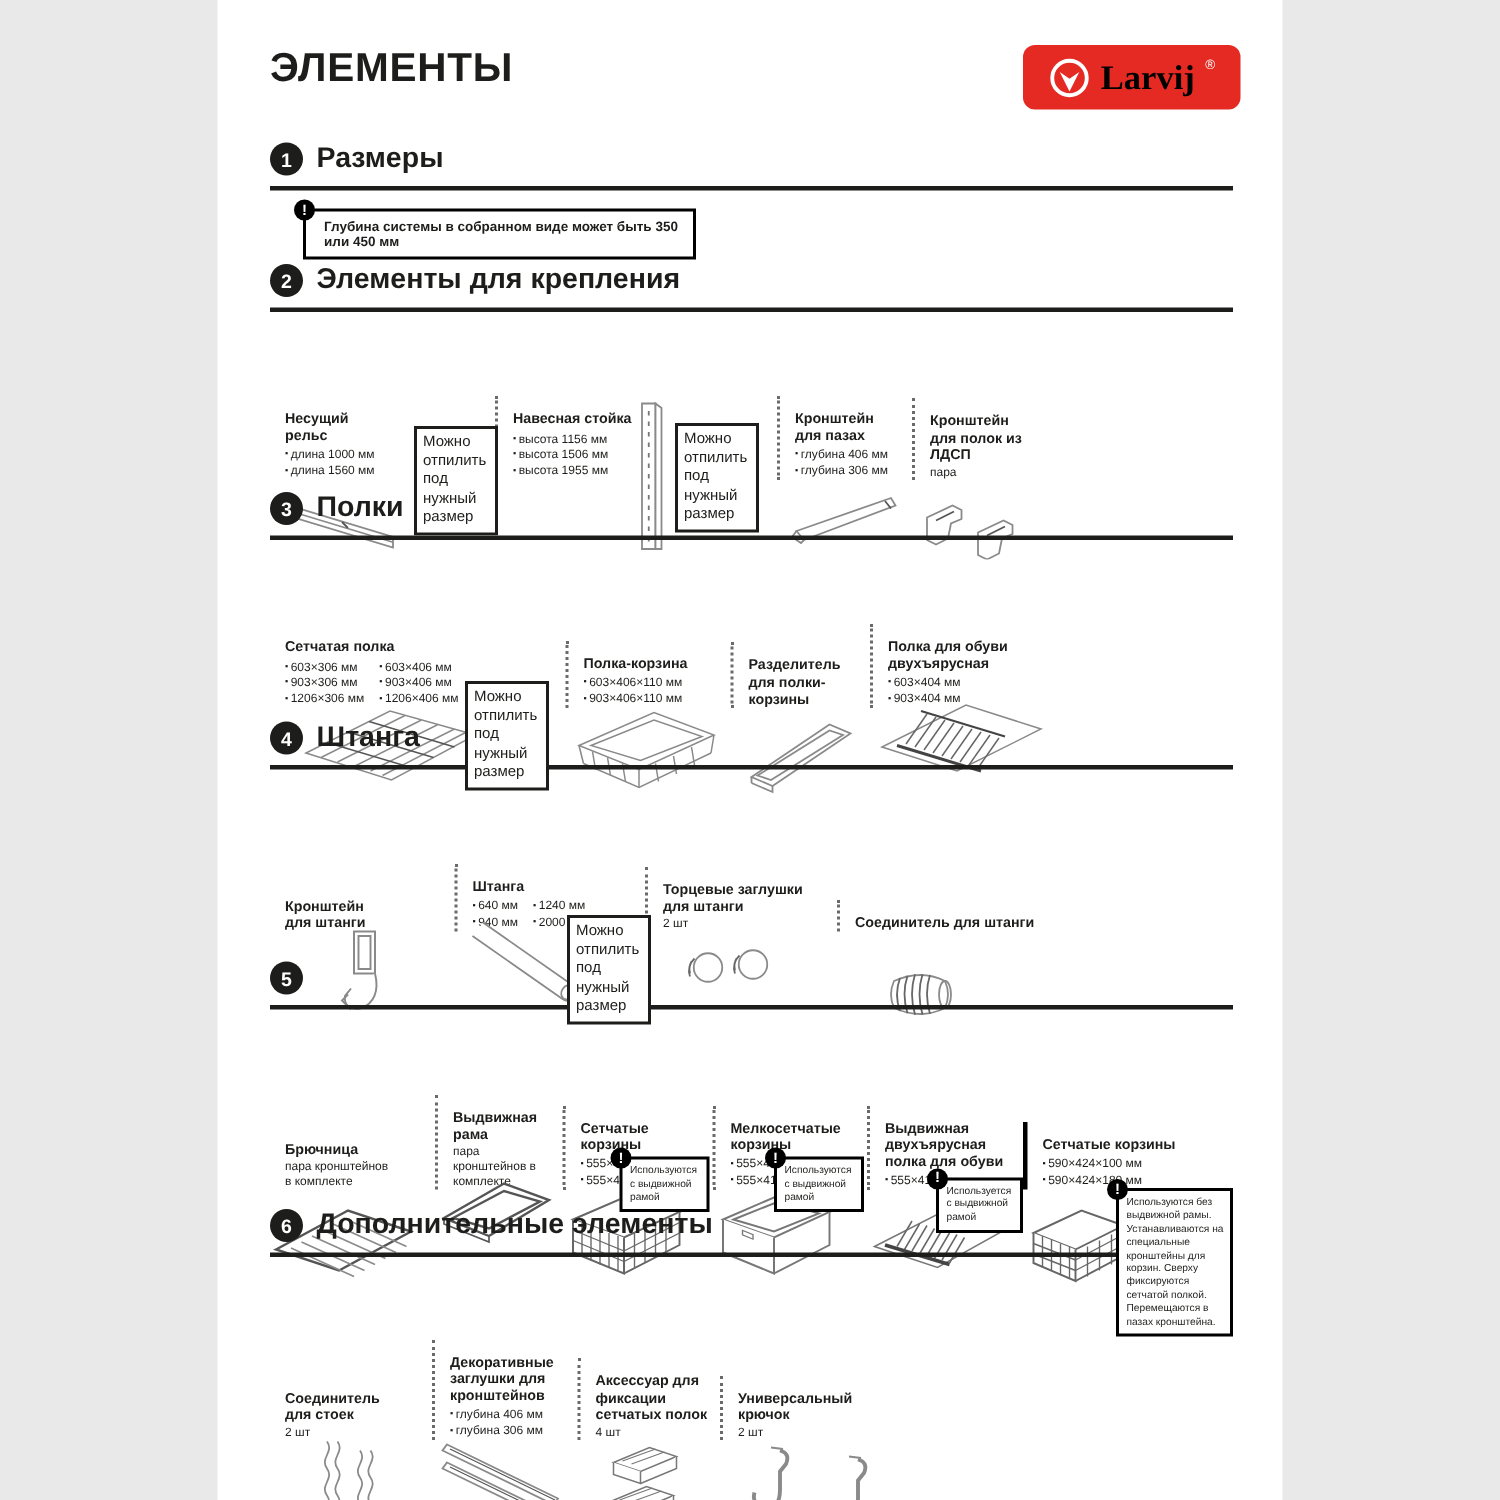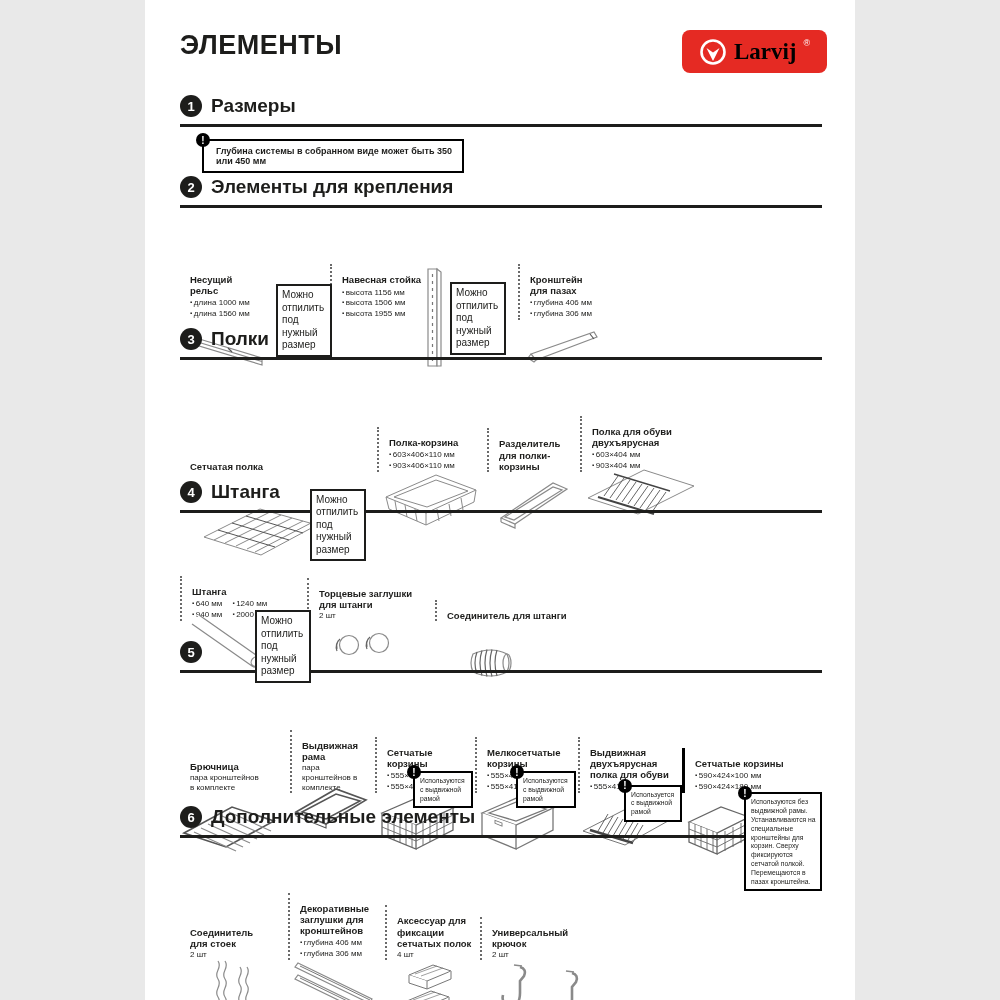--- a/index.html
+++ b/index.html
@@ -110,31 +110,55 @@
           <li>глубина 306 мм</li>
         </ul>
         <div class="draw" style="left:6px;top:60px;">
           <svg width="78" height="44" viewBox="0 0 78 44" fill="none" stroke="#8a8a8a" stroke-width="1.2">
             <polygon points="5,30 68,8 71,13 10,36" fill="#fff"></polygon>
             <polyline points="5,30 2,34 8,38 10,36"></polyline>
             <line x1="64" y1="10" x2="68" y2="15" stroke="#555"></line>
           </svg>
         </div>
       </div>
+      <div class="col sep" style="width:85px;">
+        <div class="iname">Кронштейн для полок из ЛДСП</div>
+        <div class="sub">пара</div>
+        <div class="draw" style="left:4px;top:62px;">
+          <svg width="80" height="46" viewBox="0 0 80 46" fill="none" stroke="#8a8a8a" stroke-width="1.2">
+            <path d="M4 18 l17 -8 6 3 0 6 -7 3 -2 10 -8 4 -6 -3 z" fill="#fff"></path>
+            <path d="M38 28 l17 -8 6 3 0 6 -7 3 -2 10 -8 4 -6 -3 z" fill="#fff"></path>
+            <line x1="10" y1="20" x2="22" y2="14" stroke="#555"></line>
+            <line x1="44" y1="30" x2="56" y2="24" stroke="#555"></line>
+          </svg>
+        </div>
+      </div>
     </div>
   </div>
 
   <div class="section" style="top:328px;">
     <div class="sec-head">
       <div class="badge">3</div>
       <div class="sec-title">Полки</div>
     </div>
     <div class="row" style="height:112px;">
       <div class="col" style="width:197px;">
         <div class="iname">Сетчатая полка</div>
+        <div class="speccols">
+          <ul class="specs">
+            <li>603×306 мм</li>
+            <li>903×306 мм</li>
+            <li>1206×306 мм</li>
+          </ul>
+          <ul class="specs">
+            <li>603×406 мм</li>
+            <li>903×406 мм</li>
+            <li>1206×406 мм</li>
+          </ul>
+        </div>
         <div class="cutbox" style="left:130px;top:38px;">Можно отпилить под нужный размер</div>
         <div class="draw" style="left:18px;top:46px;">
           <svg width="125" height="64" viewBox="0 0 125 64" fill="none" stroke="#8a8a8a" stroke-width="1">
             <polygon points="6,40 62,12 119,28 63,58" fill="#fff"></polygon>
             <line x1="16" y1="43" x2="72" y2="15"></line>
               <line x1="27" y1="46" x2="83" y2="18"></line>
             <line x1="38" y1="49" x2="94" y2="21"></line>
               <line x1="49" y1="52" x2="105" y2="24"></line>
             <line x1="57" y1="55" x2="113" y2="26"></line>
             <line x1="20" y1="33" x2="77" y2="50" stroke="#555"></line>
@@ -204,20 +228,31 @@
       </div>
     </div>
   </div>
 
   <div class="section" style="top:481px;">
     <div class="sec-head">
       <div class="badge">4</div>
       <div class="sec-title">Штанга</div>
     </div>
     <div class="row" style="height:108px;">
+      <div class="col" style="width:123px;">
+        <div class="iname" style="width:70px;">Кронштейн для штанги</div>
+        <div class="draw" style="left:44px;top:28px;">
+          <svg width="40" height="72" viewBox="0 0 40 72" fill="none" stroke="#8a8a8a" stroke-width="1.3">
+            <polygon points="12,4 26,4 26,32 12,32" fill="#fff"></polygon>
+            <polygon points="15,7 23,7 23,29 15,29"></polygon>
+            <path d="M26 32 c3 12 -1 20 -9 23 c-7 2 -12 -2 -11 -8 l4 -5" fill="#fff"></path>
+            <path d="M8 46 l-4 4 l6 6"></path>
+          </svg>
+        </div>
+      </div>
       <div class="col sep" style="width:127px;">
         <div class="iname">Штанга</div>
         <div class="speccols">
           <ul class="specs">
             <li>640 мм</li>
             <li>940 мм</li>
           </ul>
           <ul class="specs">
             <li>1240 мм</li>
             <li>2000 мм</li>

